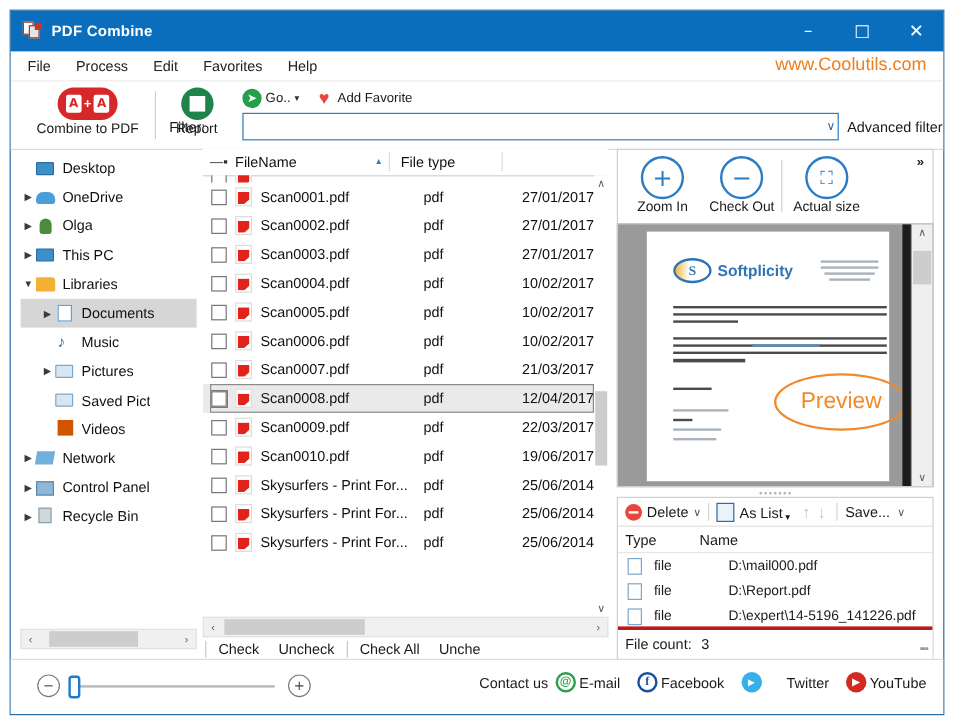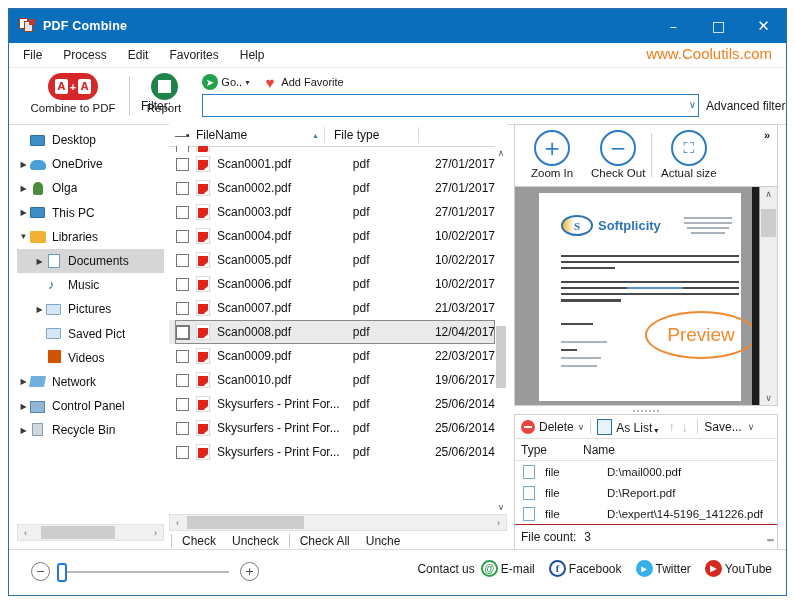--- a/index.html
+++ b/index.html
@@ -120,21 +120,21 @@
   .out-tb{height:23px;display:flex;align-items:center;border-bottom:1px solid #e0e0e0;font-size:12px;padding-left:6px;}
   .del-ico{width:14px;height:14px;border-radius:50%;background:#e8453c;display:flex;align-items:center;justify-content:center;margin-right:4px;}
   .del-ico i{width:8px;height:2px;background:#fff;display:block;}
   .list-ico{width:13px;height:14px;border:1px solid #2b6ca3;background:#eaf2fa;margin-right:4px;}
   .otsep{width:1px;height:15px;background:#d5d5d5;margin:0 6px;}
   .arrow-up,.arrow-dn{color:#c6c6c6;font-size:14px;margin:0 3px;}
   .out-head{height:21px;display:flex;align-items:center;font-size:12px;border-bottom:1px solid #e6e6e6;}
   .orow{height:21px;display:flex;align-items:center;font-size:11.5px;}
   .fileico{width:12px;height:14px;background:#fff;border:1px solid #7ba7cc;margin-left:8px;margin-right:10px;flex:none;box-sizing:border-box;}
   .oc-type{width:62px;}
-  .out-foot{position:absolute;left:0;right:0;bottom:0;height:24px;border-top:1px solid #b91c1c;display:flex;align-items:center;font-size:12px;padding-left:6px;background:#fff;}
+  .out-foot{position:absolute;left:0;right:0;bottom:0;height:24px;border-top:3px solid #b91c1c;display:flex;align-items:center;font-size:12px;padding-left:6px;background:#fff;}
   .resz{position:absolute;right:4px;bottom:4px;font-size:9px;color:#9a9a9a;letter-spacing:-1px;}
 
   
   .footer{position:absolute;left:0;right:0;bottom:0;height:45px;border-top:1px solid #dcdcdc;background:#fff;}
   .zoomslider{position:absolute;left:22px;top:12px;display:flex;align-items:center;}
   .circ-btn{width:17px;height:17px;border-radius:50%;border:1px solid #7a7a7a;color:#444;display:flex;align-items:center;justify-content:center;font-size:11px;font-family:"DejaVu Sans",sans-serif;}
   .strack{width:168px;height:2px;background:#b9b9b9;margin:0 11px;position:relative;}
   .sthumb{position:absolute;left:-4px;top:-8px;width:10px;height:19px;border:2px solid #1e7ad4;border-radius:3px;background:#fff;box-sizing:border-box;}
   .social{position:absolute;right:14px;top:10px;display:flex;align-items:center;font-size:12px;gap:5px;}
   .sico{width:17px;height:17px;border-radius:50%;display:flex;align-items:center;justify-content:center;font-size:10px;color:#fff;font-weight:bold;}
@@ -585,21 +585,21 @@
     <span class="sgap" style="display: flex; align-items: center;">
           <span class="sico s-mail">@</span>
           <span style="margin-left:3px">E-mail</span>
         </span>
         <span class="sgap" style="display: flex; align-items: center;">
           <span class="sico s-fb">f</span>
           <span style="margin-left:3px">Facebook</span>
         </span>
         <span class="sgap" style="display: flex; align-items: center;">
           <span class="sico s-tw">▸</span>
-          <span style="margin-left:3px">Twitter</span>
+          <span style="margin-left:21px">Twitter</span>
         </span>
         <span style="display: flex; align-items: center;">
           <span class="sico s-yt">▶</span>
           <span style="margin-left:3px">YouTube</span>
         </span>
       </div>
   </div>
 </div>
 
 </body></html>

